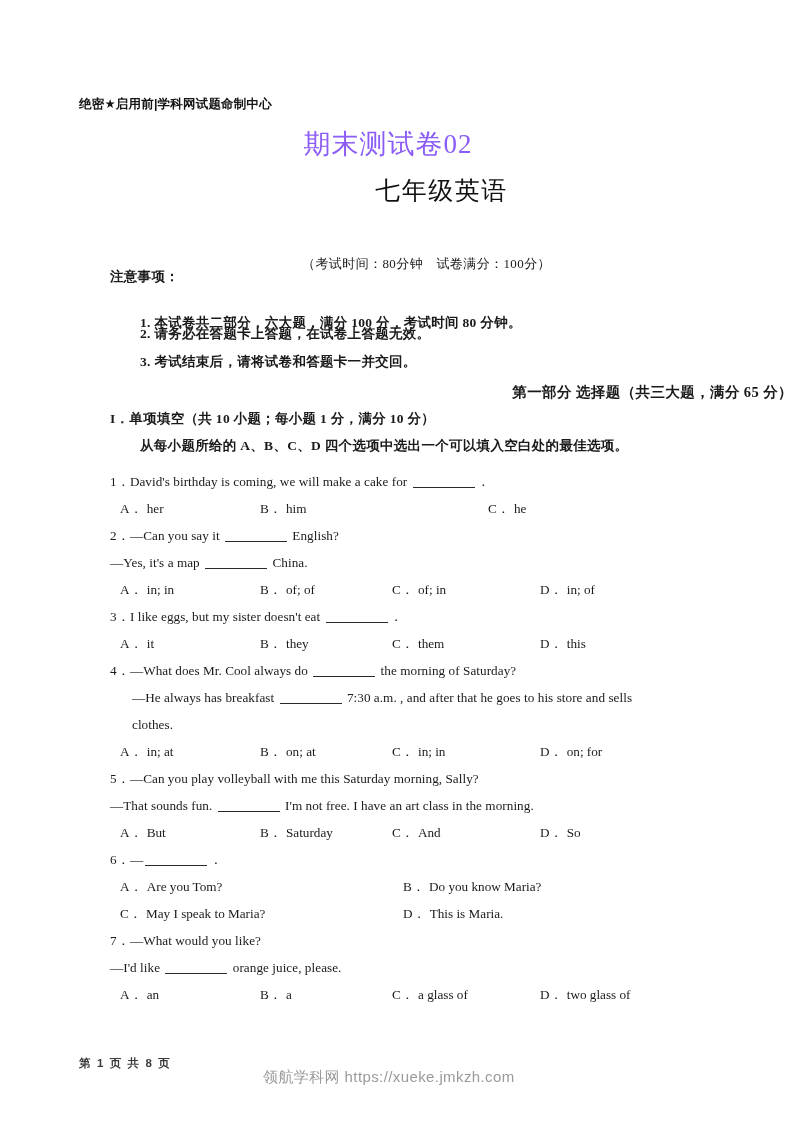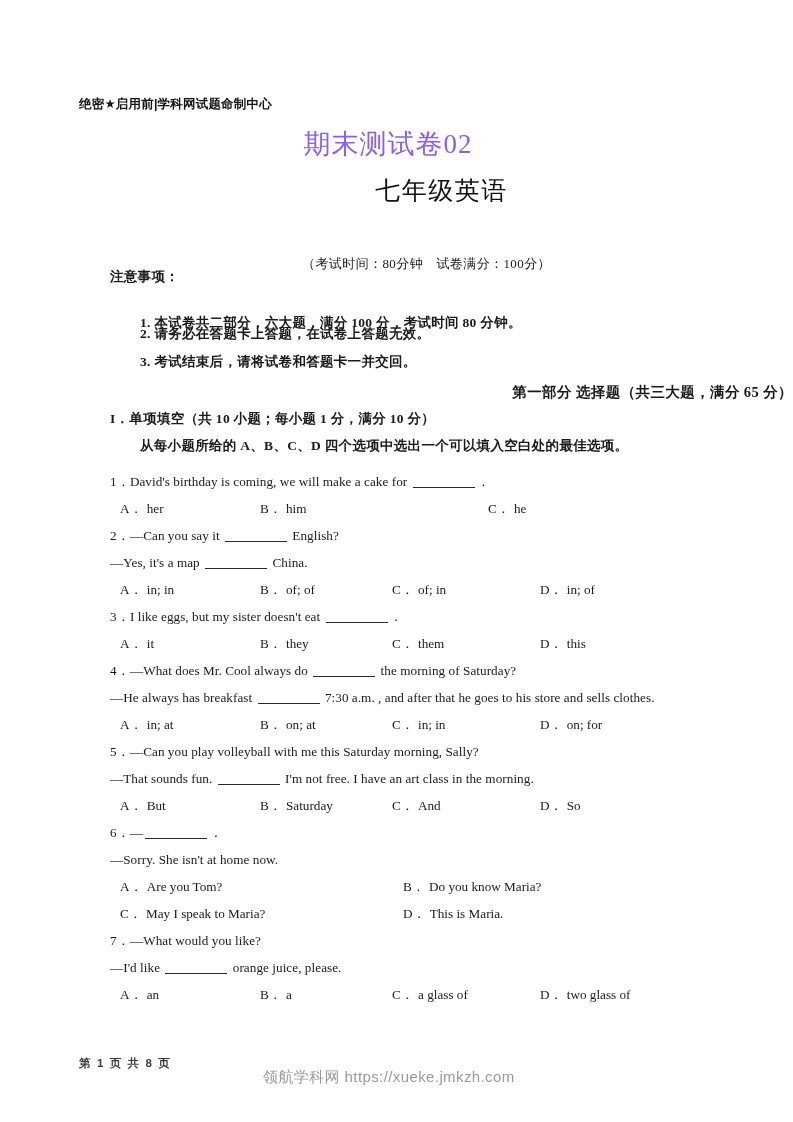--- a/index.html
+++ b/index.html
@@ -135,21 +135,21 @@
     left: 110px;
     top: 468px;
     width: 560px;
   }
   .qline {
     font-size: 13.2px;
     line-height: 27px;
     white-space: nowrap;
     letter-spacing: 0.05px;
   }
-  .qline.wrap { white-space: normal; }
+  .qline.wrap { white-space: normal; margin-left: 22px; }
   .qnum { }
   .blank {
     display: inline-block;
     width: 62px;
     border-bottom: 1px solid #2a2a2a;
     vertical-align: -2px;
     margin: 0 2px;
   }
 
   .opts {
@@ -257,21 +257,20 @@
       </div>
       <div class="qline"><span class="qnum">5．</span><span>—Can you play volleyball with me this Saturday morning, Sally?</span></div>
       <div class="qline"><span>—That sounds fun. </span><span class="blank"></span><span> I'm not free. I have an art class in the morning.</span></div>
       <div class="opts cols4">
         <span class="opt c0"><span class="opt-letter">A．</span><span>But</span></span>
         <span class="opt c1"><span class="opt-letter">B．</span><span>Saturday</span></span>
         <span class="opt c2"><span class="opt-letter">C．</span><span>And</span></span>
         <span class="opt c3"><span class="opt-letter">D．</span><span>So</span></span>
       </div>
       <div class="qline"><span class="qnum">6．</span><span>—</span><span class="blank"></span><span>．</span></div>
-      <div class="qline"><span>—Sorry. She isn't at home now.</span></div>
       <div class="opts cols2">
         <span class="opt c0"><span class="opt-letter">A．</span><span>Are you Tom?</span></span>
         <span class="opt c1"><span class="opt-letter">B．</span><span>Do you know Maria?</span></span>
       </div>
       <div class="opts cols2">
         <span class="opt c0"><span class="opt-letter">C．</span><span>May I speak to Maria?</span></span>
         <span class="opt c1"><span class="opt-letter">D．</span><span>This is Maria.</span></span>
       </div>
       <div class="qline"><span class="qnum">7．</span><span>—What would you like?</span></div>
       <div class="qline"><span>—I'd like </span><span class="blank"></span><span> orange juice, please.</span></div>

